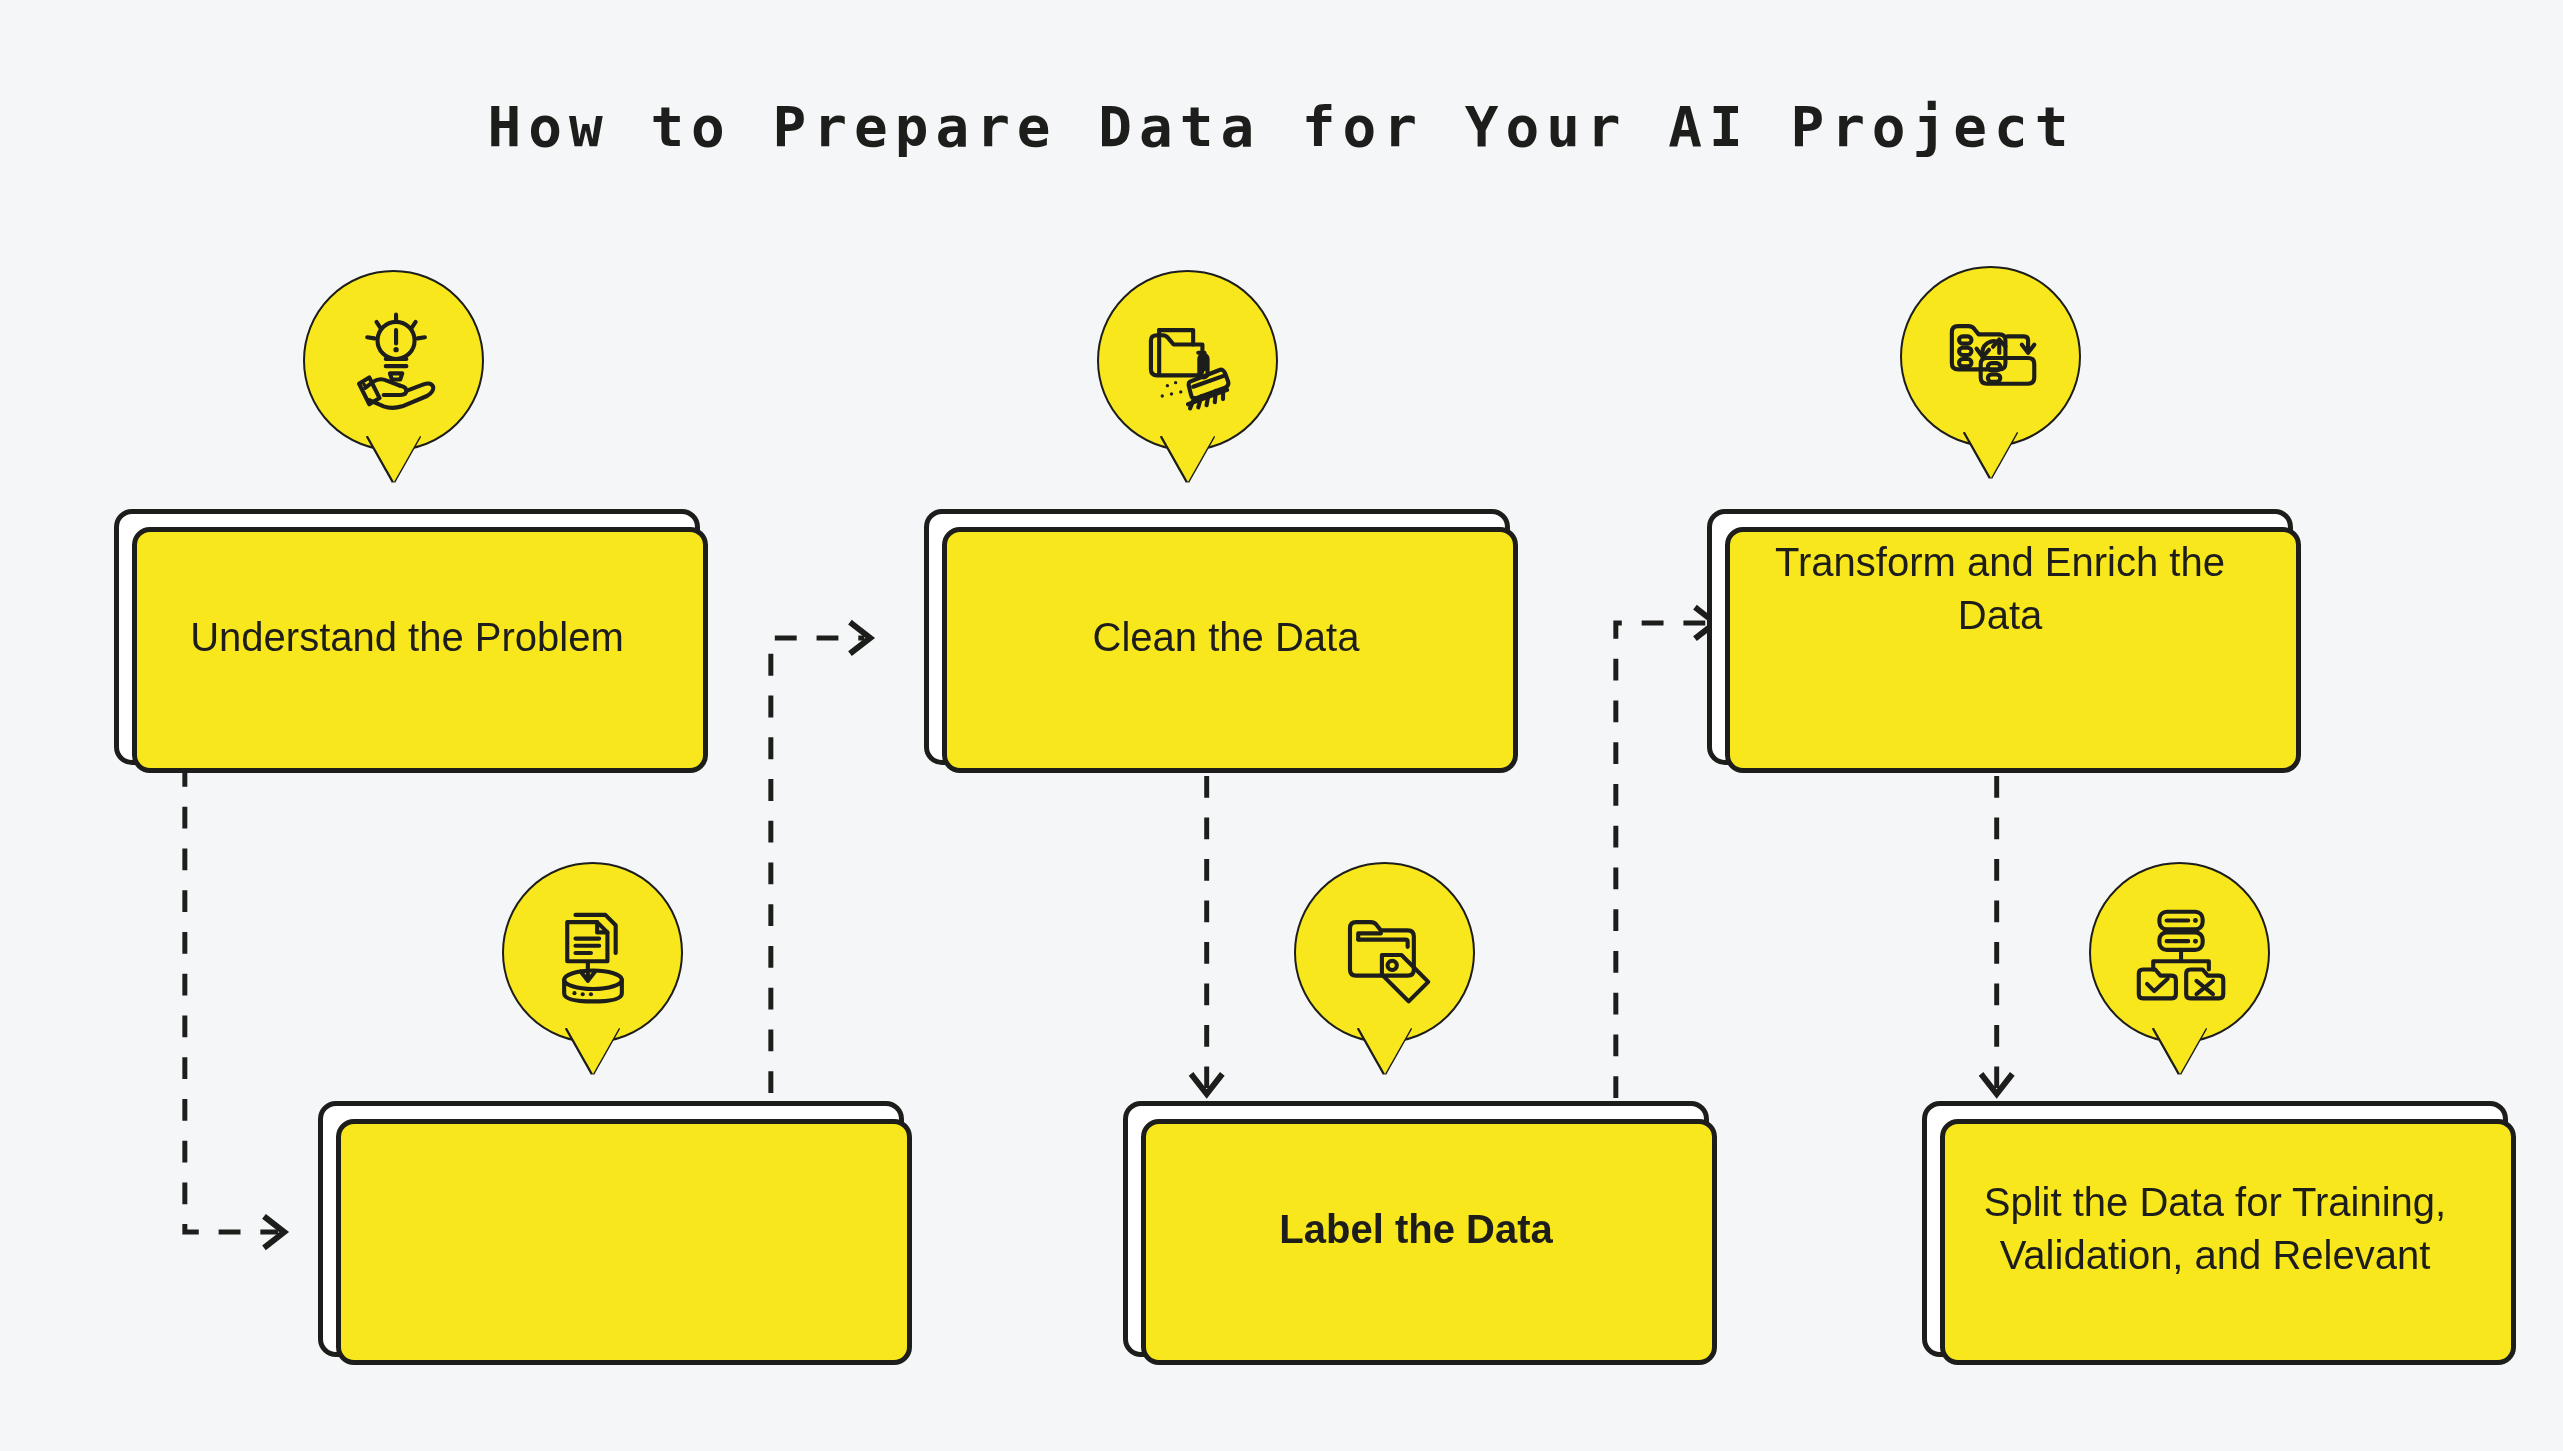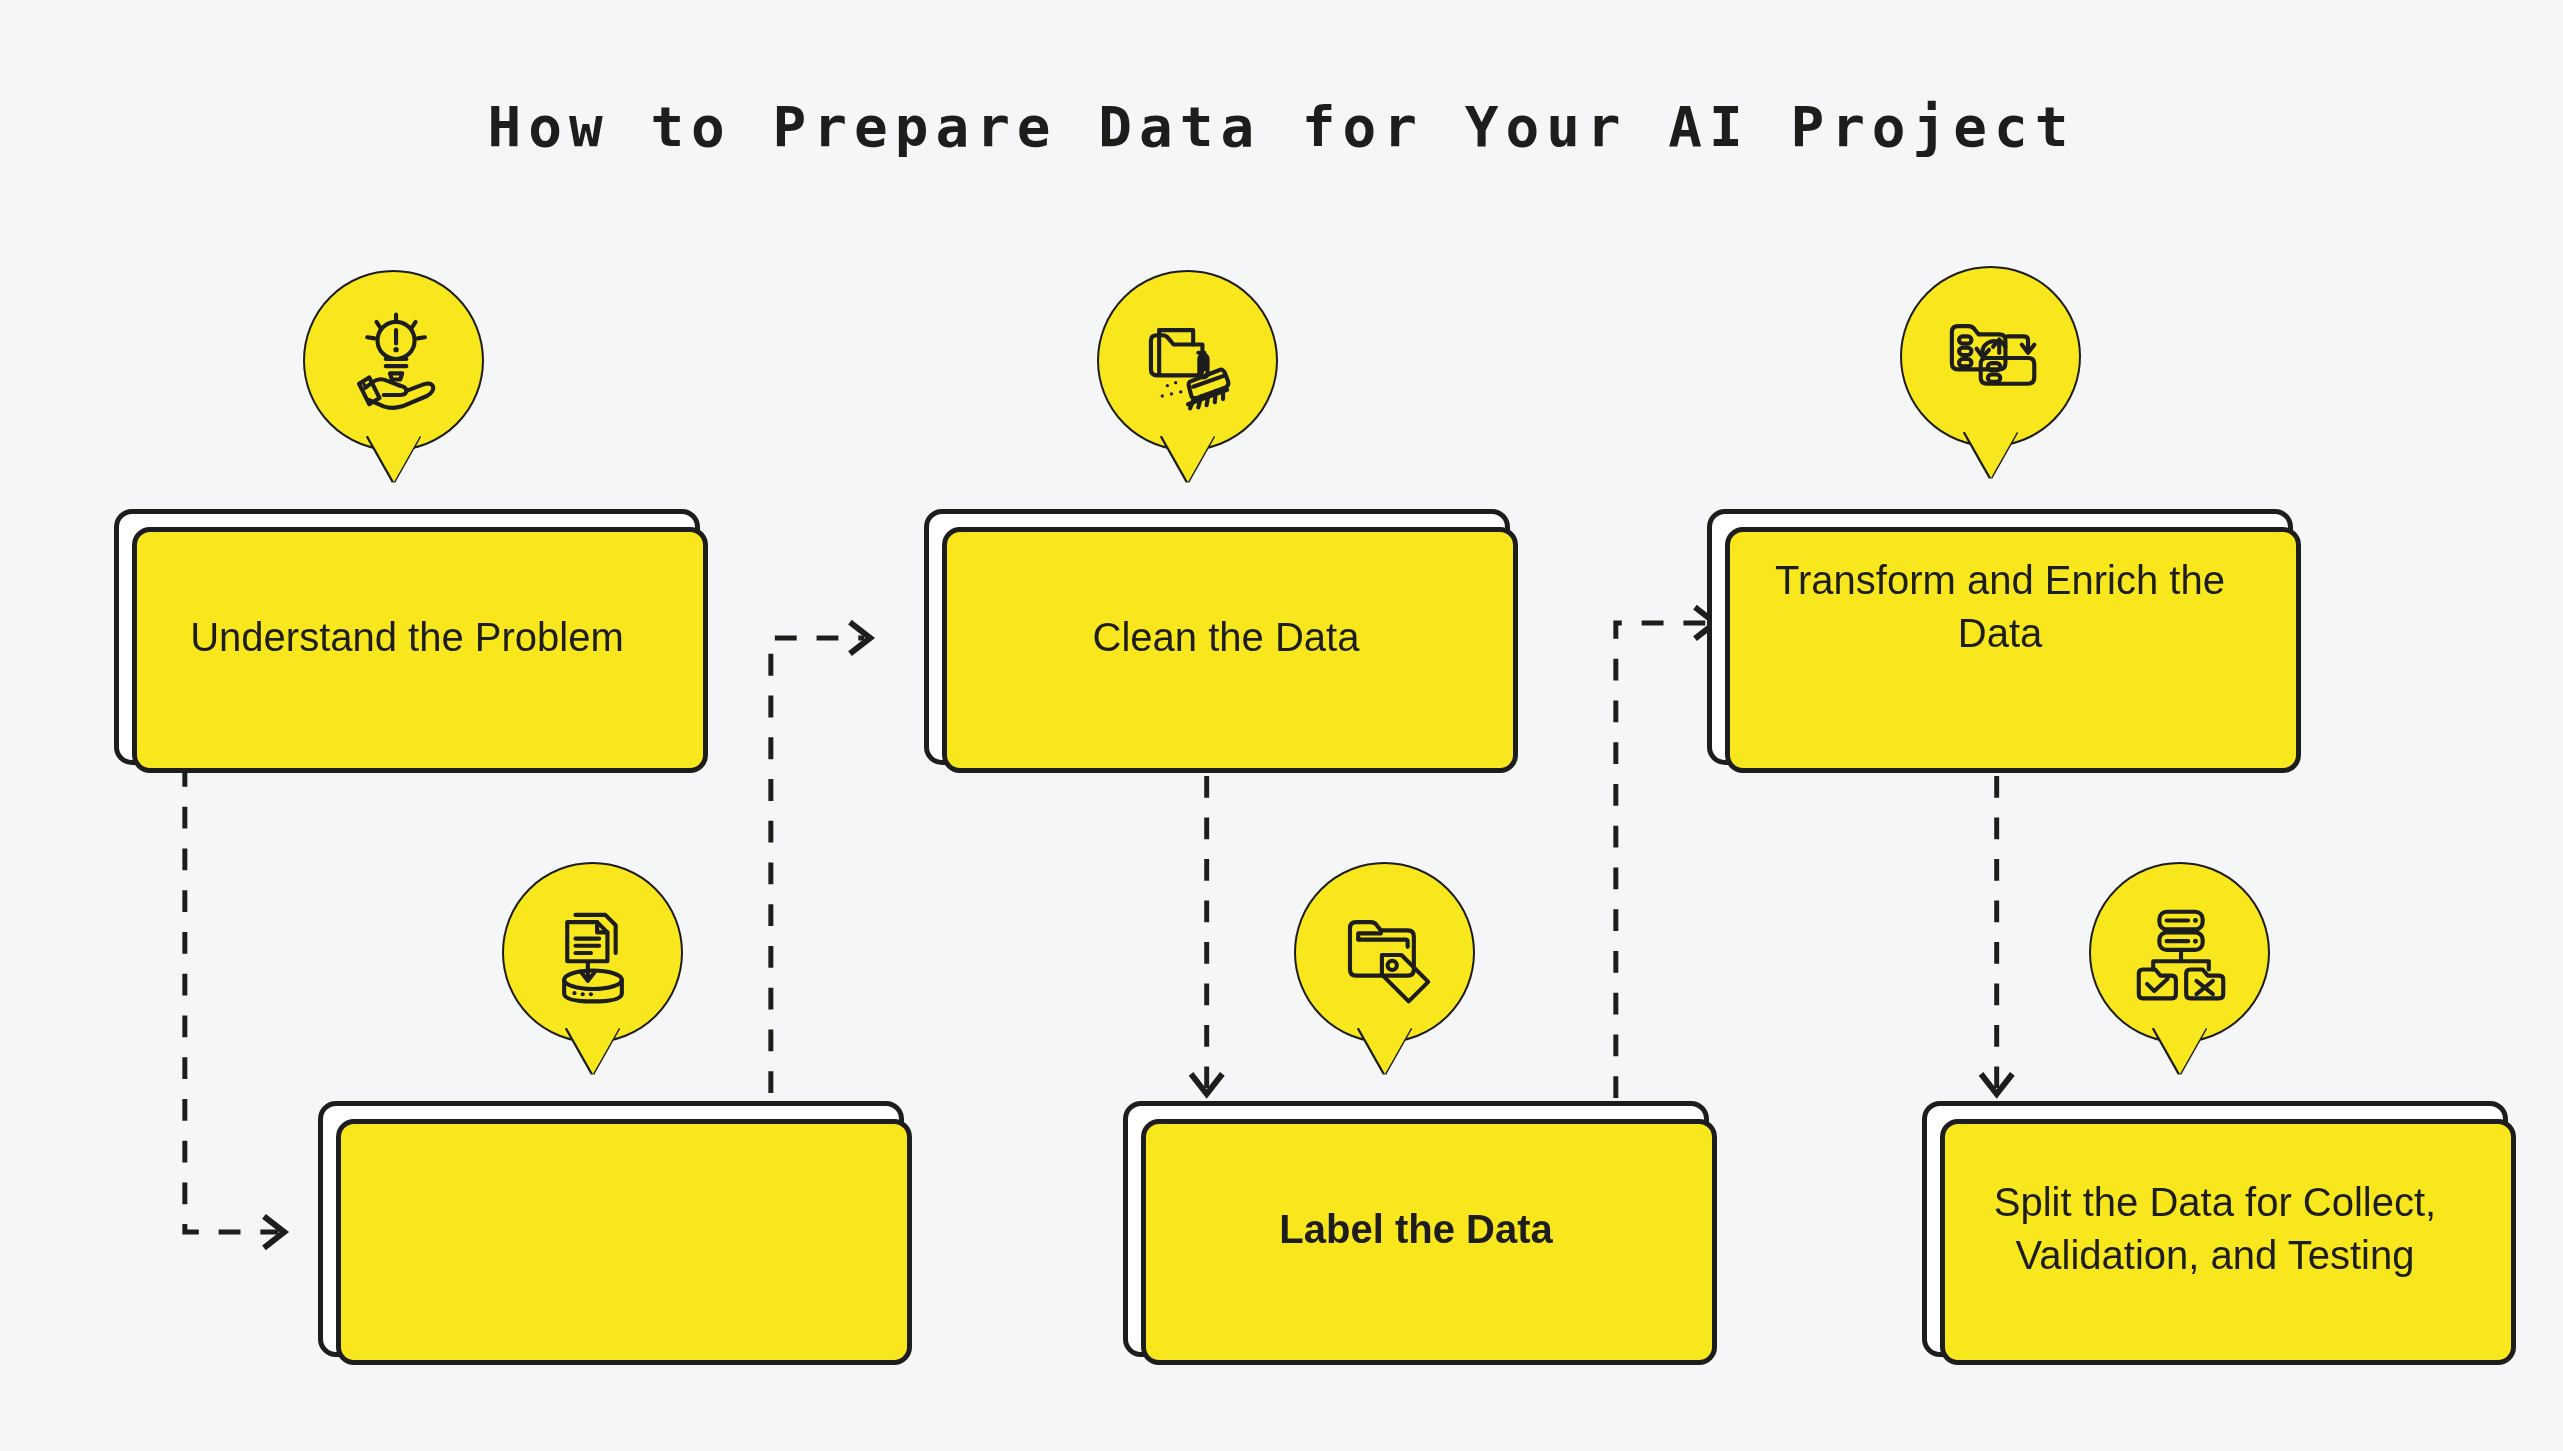--- a/index.html
+++ b/index.html
@@ -60,21 +60,21 @@
     line-height: 1.32;
     color: #1d1d1b;
     text-align: center;
     padding: 0 26px;
     width: 100%;
     box-sizing: border-box;
   }
   .card.vcenter { align-items: center; margin-left: 20px; }
   .card.vcenter .label { }
   .card.vtop { align-items: flex-start; }
-  .card.vtop .label { padding-top: 40px; }
+  .card.vtop .label { padding-top: 22px; }
 
   
   .pin {
     position: absolute;
     width: 181px;
     height: 181px;
     z-index: 6;
   }
   .pin .bubble {
     position: absolute;
@@ -173,21 +173,21 @@
     <span class="shadow"></span>
   </div>
 
   <div class="card vcenter" style="left:1103px; top:1101px; width:586px; height:256px;font-weight:bold;">
     <span class="shadow"></span>
     <span class="label">Label the Data</span>
   </div>
 
   <div class="card vcenter" style="left:1902px; top:1101px; width:586px; height:256px;">
     <span class="shadow"></span>
-    <span class="label">Split the Data for Collect, Validation, and Testing</span>
+    <span class="label">Split the Data for Training, Validation, and Relevant</span>
   </div>
 
   <div class="pin" style="left:303px; top:270px;">
     <span class="bubble"></span>
     <span class="tail"></span>
     <span class="glyph">
       <svg viewBox="0 0 100 100" fill="none" stroke="#1d1d1b" stroke-width="4" stroke-linecap="round" stroke-linejoin="round">
         <circle cx="52" cy="30" r="18"></circle>
         <path d="M42 48 L62 48 M42 55 L62 55 M46 62 L58 62 L56 68 L48 68 Z"></path>
         <path d="M52 5 L52 12 M33 12 L37 18 M71 12 L67 18 M24 27 L31 28 M80 27 L73 28"></path>

